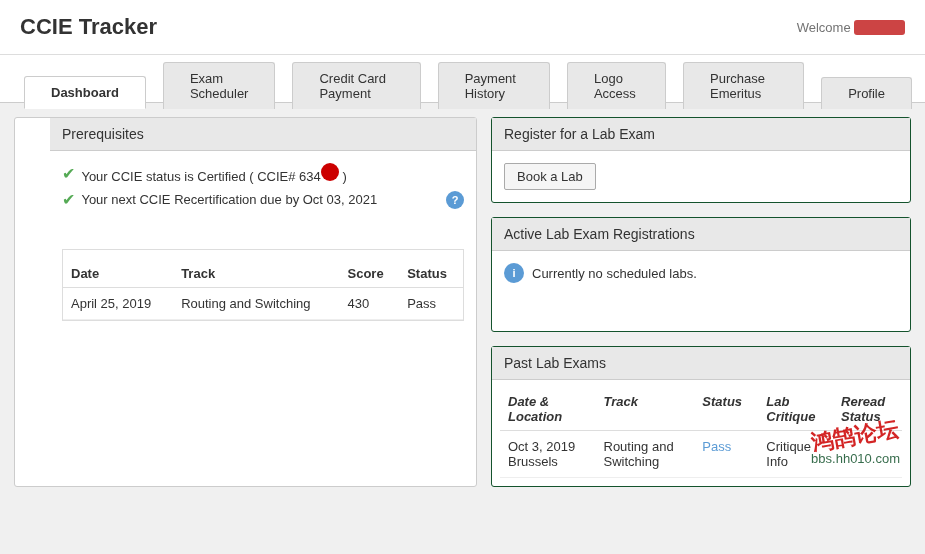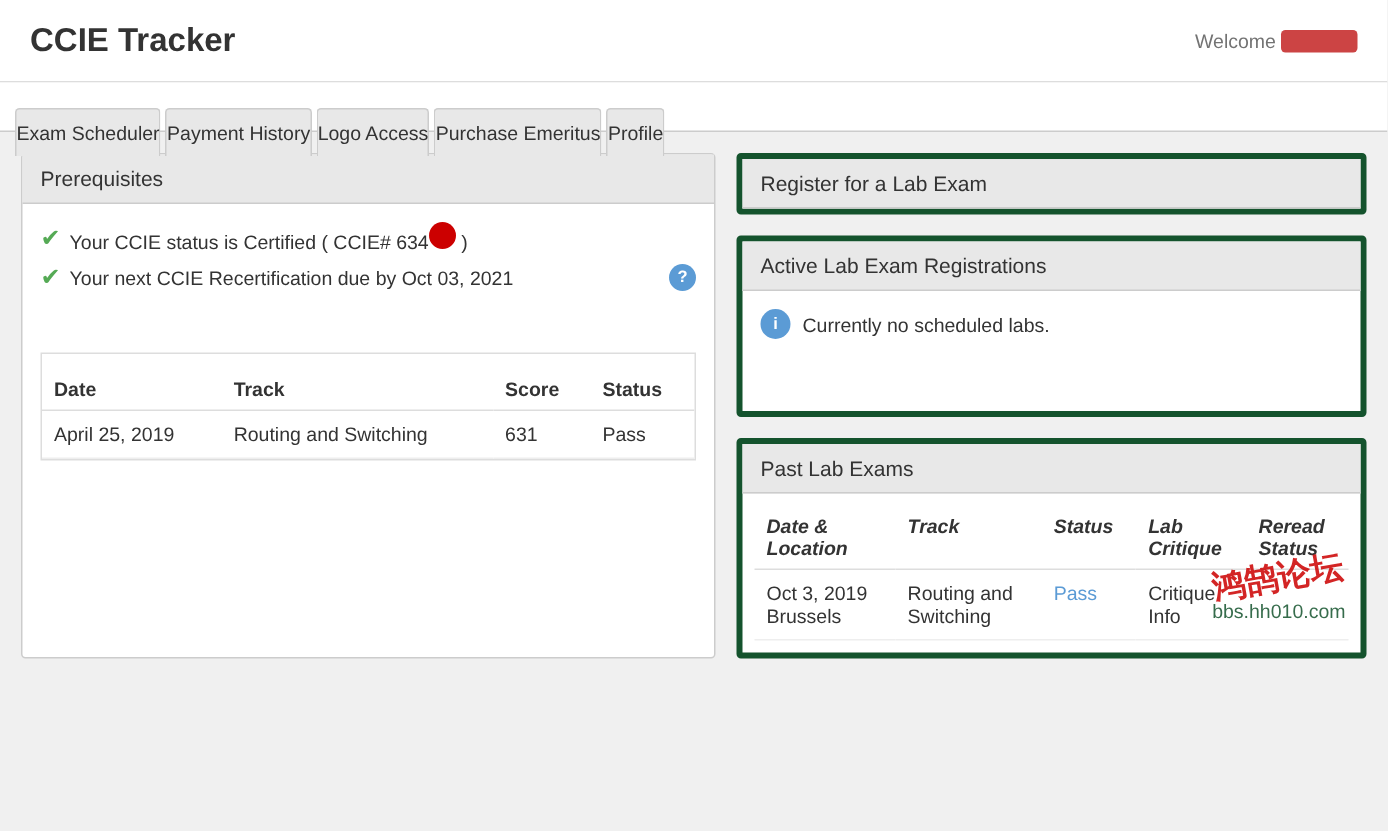--- a/index.html
+++ b/index.html
@@ -26,31 +26,32 @@
 
     
     .tab-bar {
       background: #fff;
       border-bottom: 1px solid #ccc;
       padding: 0 10px;
       display: flex;
       align-items: flex-end;
     }
     .tab {
-      padding: 8px 0;
+      padding: 8px 26px;
       border: 1px solid #ccc;
       border-bottom: none;
       margin-right: 3px;
       cursor: pointer;
       font-size: 13px;
       background: #e8e8e8;
       border-radius: 3px 3px 0 0;
       color: #333;
       position: relative;
-      top: 17px;
+      top: 7px;
+      margin-left: 14px;
     }
     .tab.active {
       background: #fff;
       border-bottom: 1px solid #fff;
       font-weight: bold;
       color: #333;
     }
 
     
     .main-content {
@@ -58,20 +59,21 @@
       gap: 14px;
       padding: 14px;
     }
 
     
     .left-panel {
       flex: 1;
       background: #fff;
       border: 1px solid #ccc;
       border-radius: 3px;
+      padding-left: 35px;
     }
     .panel-header {
       background: #e8e8e8;
       padding: 8px 12px;
       border-bottom: 1px solid #ccc;
       font-size: 14px;
       font-weight: normal;
       color: #333;
     }
     .panel-body {
@@ -144,21 +146,21 @@
 
     
     .right-panel {
       width: 420px;
       display: flex;
       flex-direction: column;
       gap: 14px;
     }
     .right-section {
       background: #fff;
-      border: 4px solid #14532d;
+      border: 1px solid #14532d;
       border-radius: 3px;
     }
 
     
     .book-lab-btn {
       border: 1px solid #aaa;
       background: #f5f5f5;
       padding: 5px 12px;
       cursor: pointer;
       font-size: 13px;
@@ -249,21 +251,23 @@
 
 <div class="header">
   <span class="header-title">CCIE Tracker</span>
   <span class="welcome-text">
     <span>Welcome</span>
     <span class="welcome-user">&nbsp;&nbsp;&nbsp;&nbsp;&nbsp;&nbsp;&nbsp;&nbsp;&nbsp;&nbsp;&nbsp;</span>
   </span>
 </div>
 
 <div class="tab-bar">
+  <div class="tab active">Dashboard</div>
   <div class="tab">Exam Scheduler</div>
+  <div class="tab">Credit Card Payment</div>
   <div class="tab">Payment History</div>
   <div class="tab">Logo Access</div>
   <div class="tab">Purchase Emeritus</div>
   <div class="tab">Profile</div>
 </div>
 
 <div class="main-content">
 
   <div class="left-panel">
     <div class="panel-header">
@@ -293,34 +297,37 @@
               <th>Date</th>
               <th>Track</th>
               <th>Score</th>
               <th>Status</th>
             </tr>
           </thead>
           <tbody>
             <tr>
               <td>April 25, 2019</td>
               <td>Routing and Switching</td>
-              <td>631</td>
+              <td>430</td>
               <td>Pass</td>
             </tr>
           </tbody>
         </table>
       </div>
     </div>
   </div>
 
   <div class="right-panel">
 
     <div class="right-section">
       <div class="panel-header">
         <span>Register for a Lab Exam</span>
+      </div>
+      <div class="panel-body">
+        <button class="book-lab-btn">Book a Lab</button>
       </div>
     </div>
 
     <div class="right-section">
       <div class="panel-header">
         <span>Active Lab Exam Registrations</span>
       </div>
       <div class="active-lab-body">
         <div class="info-message">
           <span class="info-circle">i</span>

